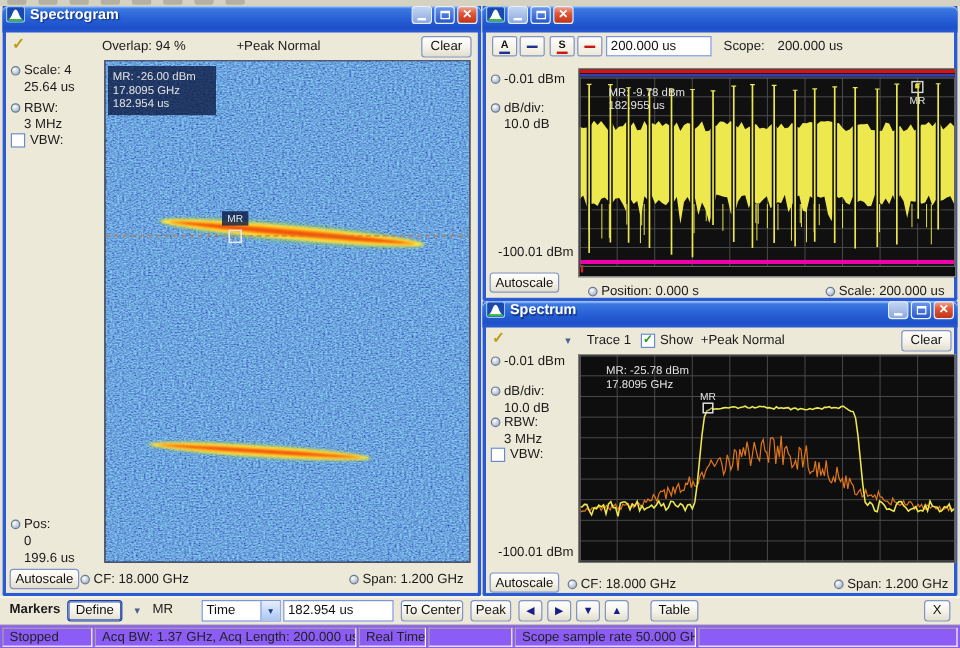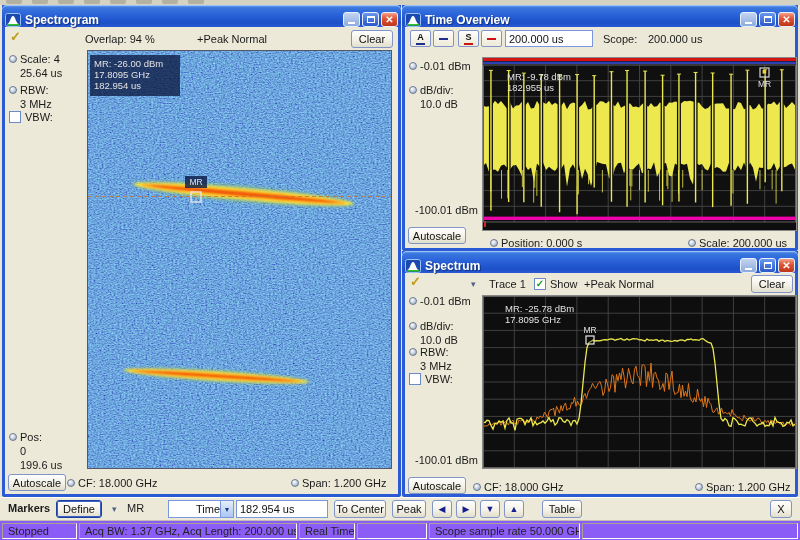--- a/index.html
+++ b/index.html
@@ -2,21 +2,21 @@
 <html><head>
 <meta charset="utf-8">
 <style>
   html,body{margin:0;padding:0;width:800px;height:540px;overflow:hidden;
     font-family:"Liberation Sans",sans-serif;background:#e8e4d4;}
   #stage{position:absolute;inset:0;width:800px;height:540px;}
   .topstrip{position:absolute;left:0;top:0;width:800px;height:5px;background:#d6d2c2;}
   .toptab{position:absolute;top:0;height:4px;width:16px;background:#b4b0a2;border-radius:0 0 2px 2px;}
   .window{position:absolute;background:#ece9d8;border:3px solid #2a5ad4;border-top:0;
     border-radius:0 0 3px 3px;box-sizing:border-box;}
-  .titlebar{height:22px;margin:0 -3px;border-radius:5px 5px 0 0;display:flex;align-items:flex-end;
+  .titlebar{height:22px;margin:0 -3px;border-radius:5px 5px 0 0;display:flex;align-items:flex-start;
     padding:0 3px;background:linear-gradient(180deg,#7aaaf0 0%,#3a78e0 12%,#2a62d8 45%,#1c50c8 82%,#2a5ad4 100%);
     box-shadow:inset 0 1px 0 #9cc2f6;}
   .title-text{color:#fff;font-weight:bold;font-size:12px;margin-left:4px;flex:1;
     text-shadow:1px 1px 1px #10307a;white-space:nowrap;}
   .win-icon{width:16px;height:14px;display:block;}
   .wbtn{width:17px;height:15px;border-radius:3px;margin-left:2px;display:flex;align-items:center;
     justify-content:center;color:#fff;border:1px solid #e8f0fc;box-sizing:border-box;}
   .wbtn.min{background:linear-gradient(#c4d4f2,#8caade);}
   .wbtn.max{background:linear-gradient(#6a98ec,#2a58c8);}
   .wbtn.close{background:linear-gradient(#f4a088,#e05838 40%,#c03418);}
@@ -156,21 +156,20 @@
     <span class="lbl" style="left:297px;top:472px;">Span: 1.200 GHz</span>
   </div>
 
   <div class="window" style="left:402px;top:5px;width:396px;height:246px;">
     <div class="titlebar">
       <svg class="win-icon" viewBox="0 0 16 14">
           <rect x="0.5" y="0.5" width="15" height="13" rx="2" fill="#1a4ab0" stroke="#9cc4f8"></rect>
           <path d="M2,11 C5,11 5.5,3 8,3 C10.5,3 11,11 14,11 Z" fill="#ffffff"></path>
           <rect x="2" y="11" width="12" height="1.6" fill="#30c030"></rect>
         </svg>
-      <span class="title-text">Time Overview</span>
       <span class="wbtn min">
           <span class="min-glyph"></span>
         </span>
       <span class="wbtn max">
           <span class="max-glyph"></span>
         </span>
       <span class="wbtn close">
           <span class="close-glyph">✕</span>
         </span>
     </div>
@@ -408,21 +407,21 @@
     <span class="lbl" style="left:301px;top:230px;">Span: 1.200 GHz</span>
   </div>
 
   <div class="mbar">
     <span class="lbl bold" style="left:8px;top:4px;">Markers</span>
     <div class="xbtn default" style="left:56px;top:2px;width:46px;height:18px;">
         <span>Define</span>
       </div>
     <span class="chev" style="left:112px;top:6px;">▾</span>
     <span class="lbl" style="left:127px;top:4px;">MR</span>
-    <div class="combo" style="left:168px;top:2px;width:66px;height:18px;padding-left:24px;">
+    <div class="combo" style="left:168px;top:2px;width:66px;height:18px;">
       <span class="txt">Time</span>
       <span class="cbtn">▾</span>
     </div>
     <input class="xfield" style="left: 236px; top: 2px; width: 92px; height: 18px;" value="182.954 us">
     <div class="xbtn" style="left:334px;top:2px;width:52px;height:18px;">
         <span>To Center</span>
       </div>
     <div class="xbtn" style="left:392px;top:2px;width:34px;height:18px;">
         <span>Peak</span>
       </div>

